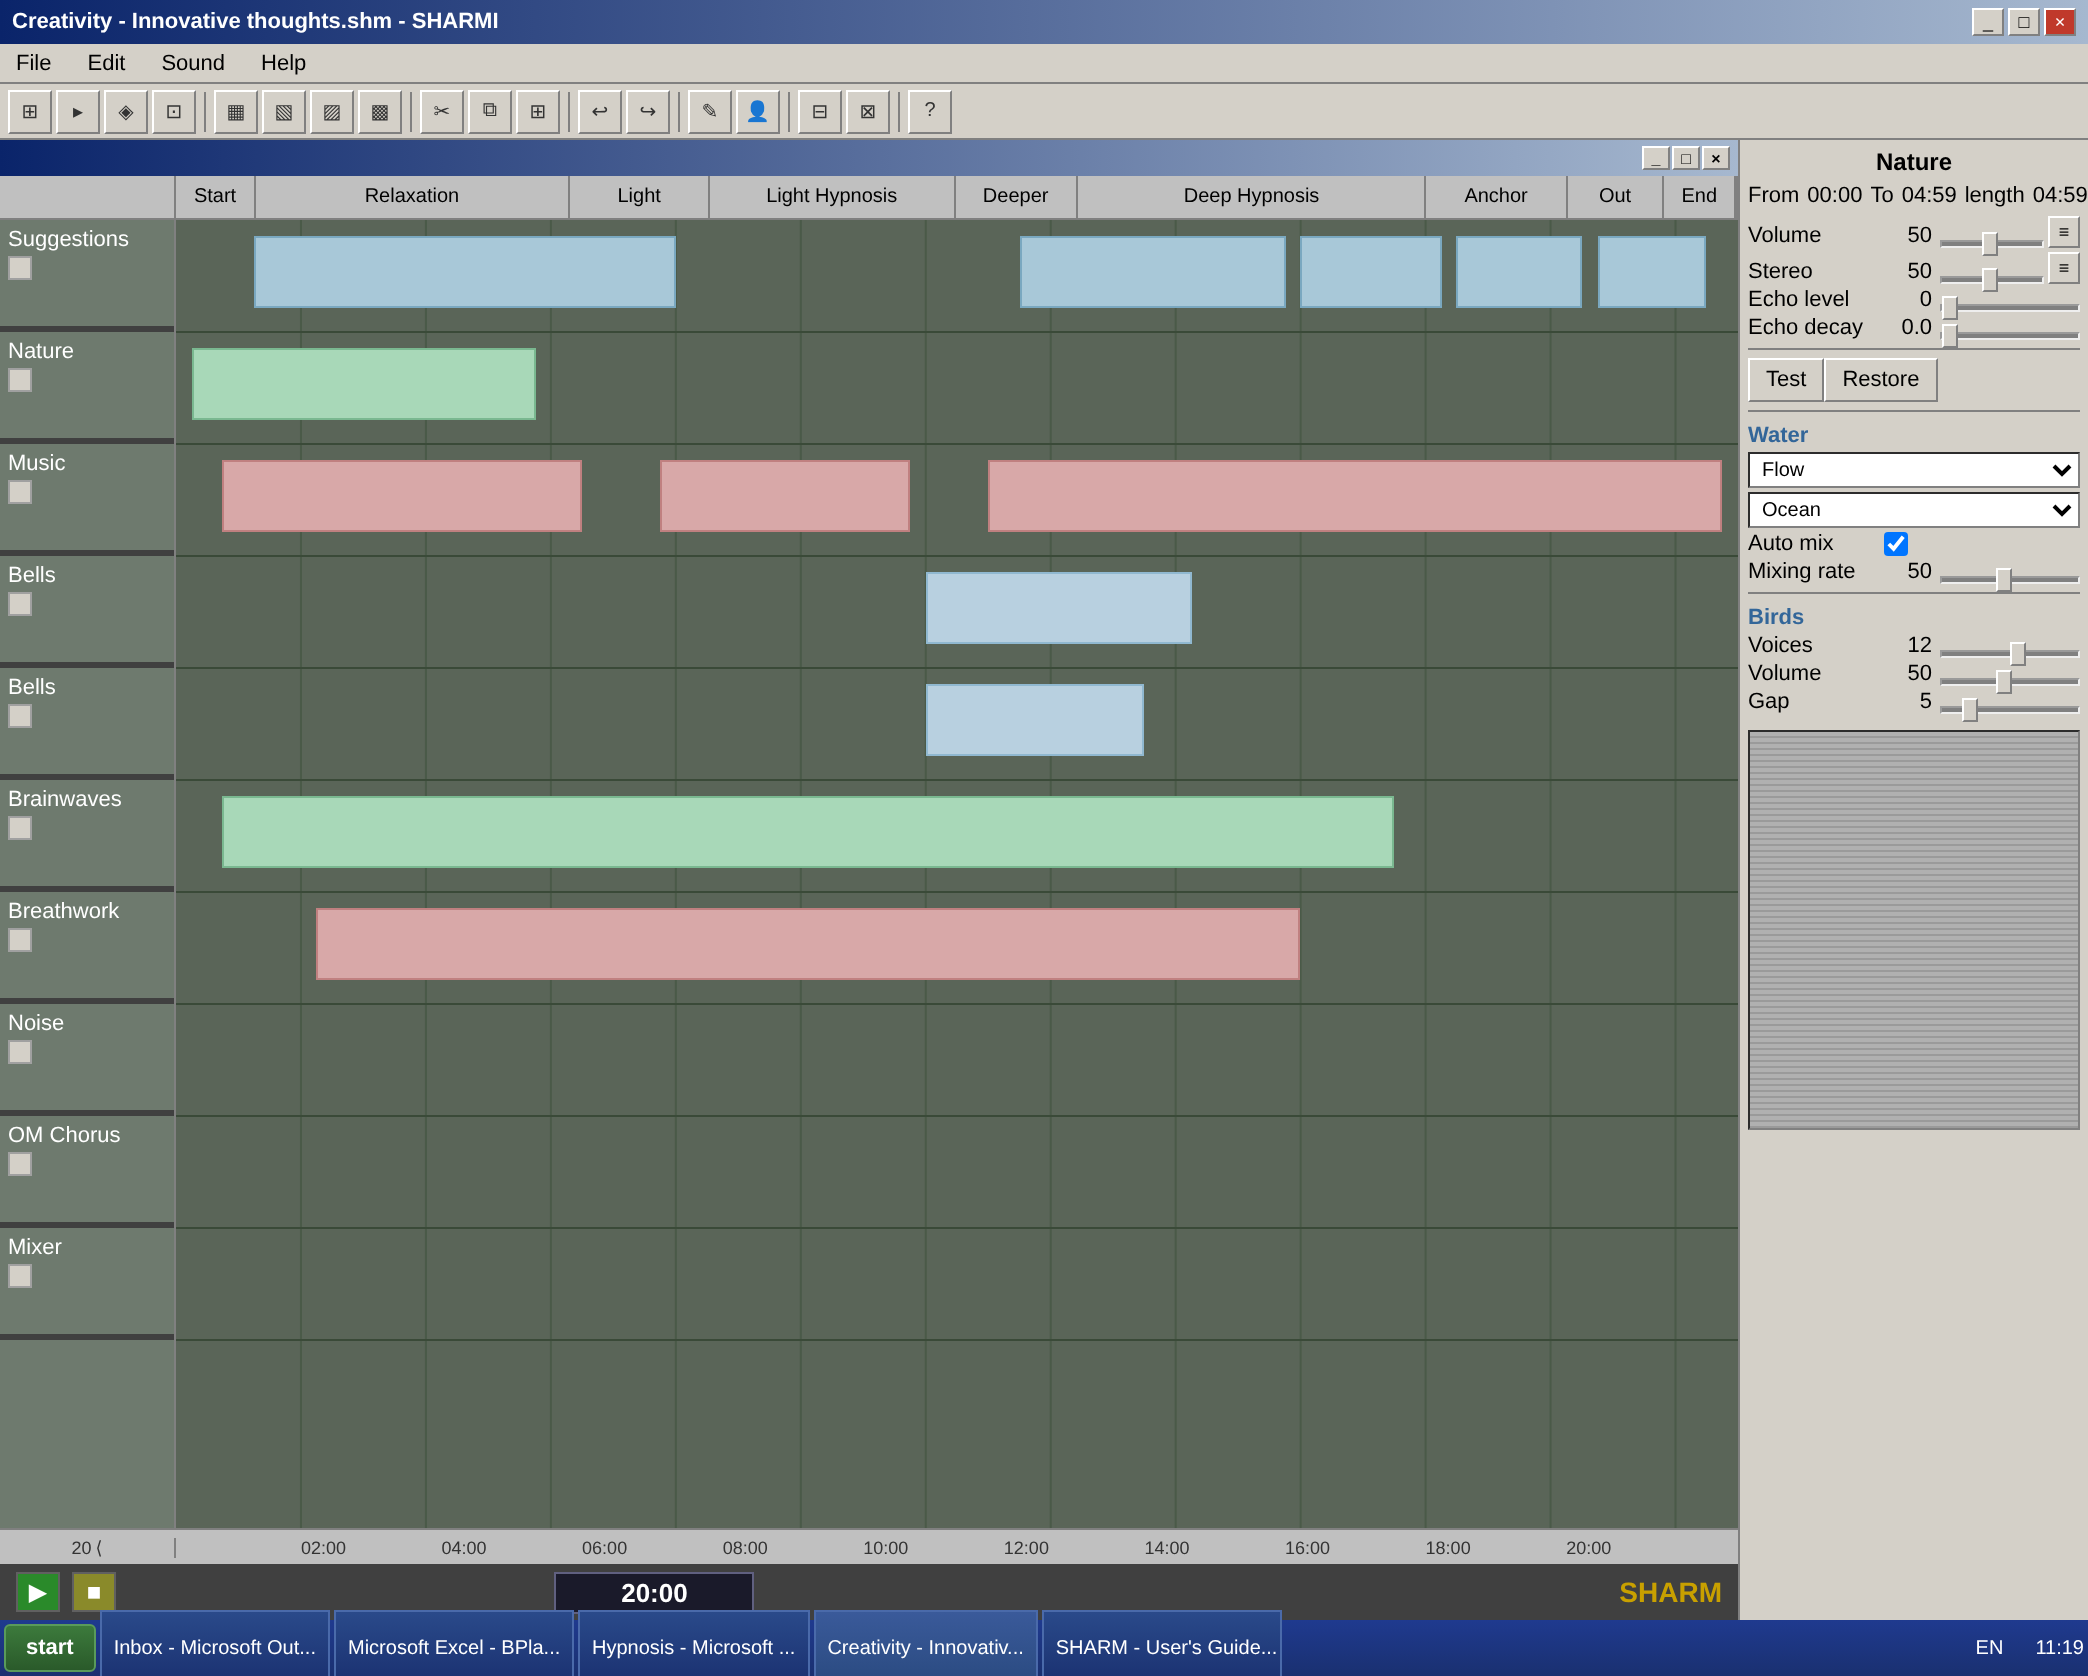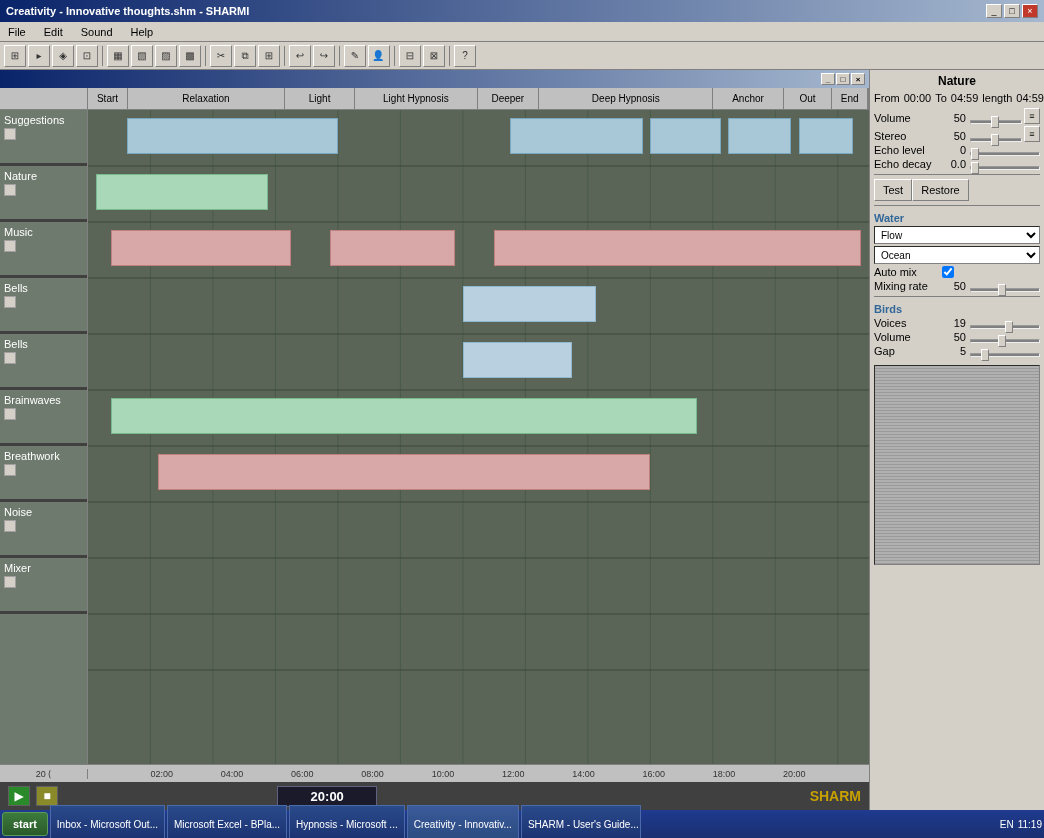--- a/index.html
+++ b/index.html
@@ -268,21 +268,21 @@
       align-items: center;
       cursor: pointer;
       max-width: 120px;
       overflow: hidden;
       white-space: nowrap;
     }
     .taskbar-item.active { background: linear-gradient(to bottom, #3a5a9a, #2a4a80); }
     .taskbar-right {
       margin-left: auto;
       display: flex;
-      gap: 4px;
+      gap: 16px;
       color: white;
       font-size: 10px;
     }
     
     
     .inner-window-title {
       background: linear-gradient(to right, #0a246a, #a6b8cf);
       color: white;
       padding: 2px 4px;
       display: flex;
@@ -425,20 +425,24 @@
           </div>
           <div class="track-label" style="height:56px;">
             <span>Breathwork</span>
             <span class="checkbox"></span>
           </div>
           <div class="track-label" style="height:56px;">
             <span>Noise</span>
             <span class="checkbox"></span>
           </div>
           <div class="track-label" style="height:56px;">
+            <span>OM Chorus</span>
+            <span class="checkbox"></span>
+          </div>
+          <div class="track-label" style="height:56px;">
             <span>Mixer</span>
             <span class="checkbox"></span>
           </div>
         </div>
 
         <div style="flex:1;position:relative;background:#5a6558;overflow:hidden;">
 
           <svg style="position:absolute;top:0;left:0;width:100%;height:100%;pointer-events:none;">
 
             <line x1="8%" y1="0" x2="8%" y2="100%" stroke="#4a5a48" stroke-width="1"></line>
@@ -596,21 +600,21 @@
           <div class="slider-thumb" style="left:40%;"></div>
         </div>
       </div>
 
       <div class="panel-separator"></div>
 
       <div class="section-title">Birds</div>
 
       <div class="panel-row">
         <span class="panel-label">Voices</span>
-        <span class="panel-value">19</span>
+        <span class="panel-value">12</span>
         <div class="slider-track" style="flex:1;position:relative;">
           <div class="slider-thumb" style="left:50%;"></div>
         </div>
       </div>
 
       <div class="panel-row">
         <span class="panel-label">Volume</span>
         <span class="panel-value">50</span>
         <div class="slider-track" style="flex:1;position:relative;">
           <div class="slider-thumb" style="left:40%;"></div>

